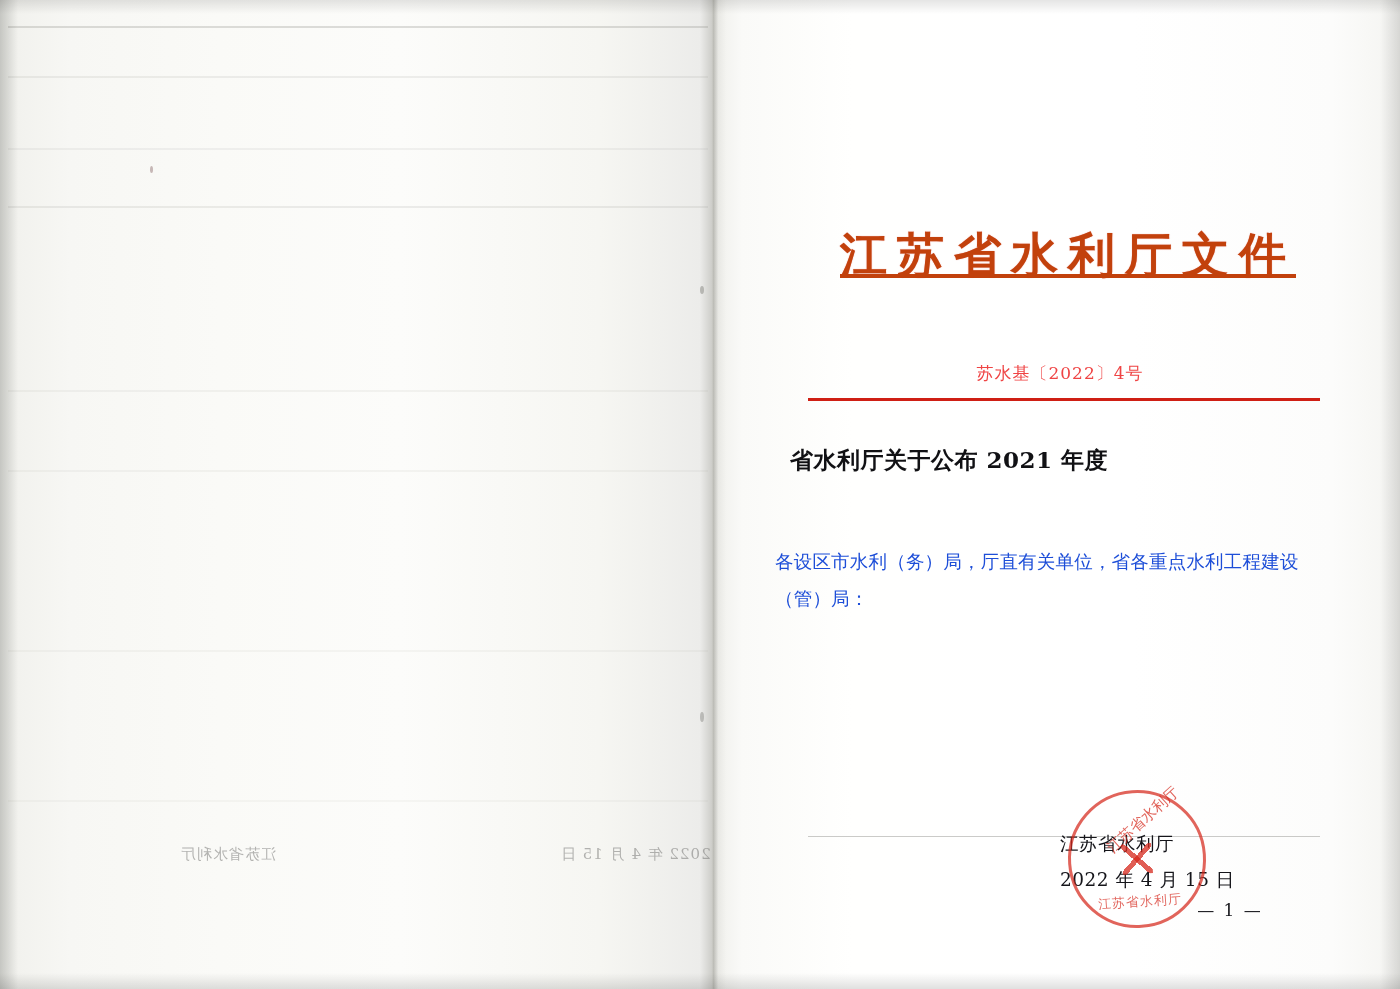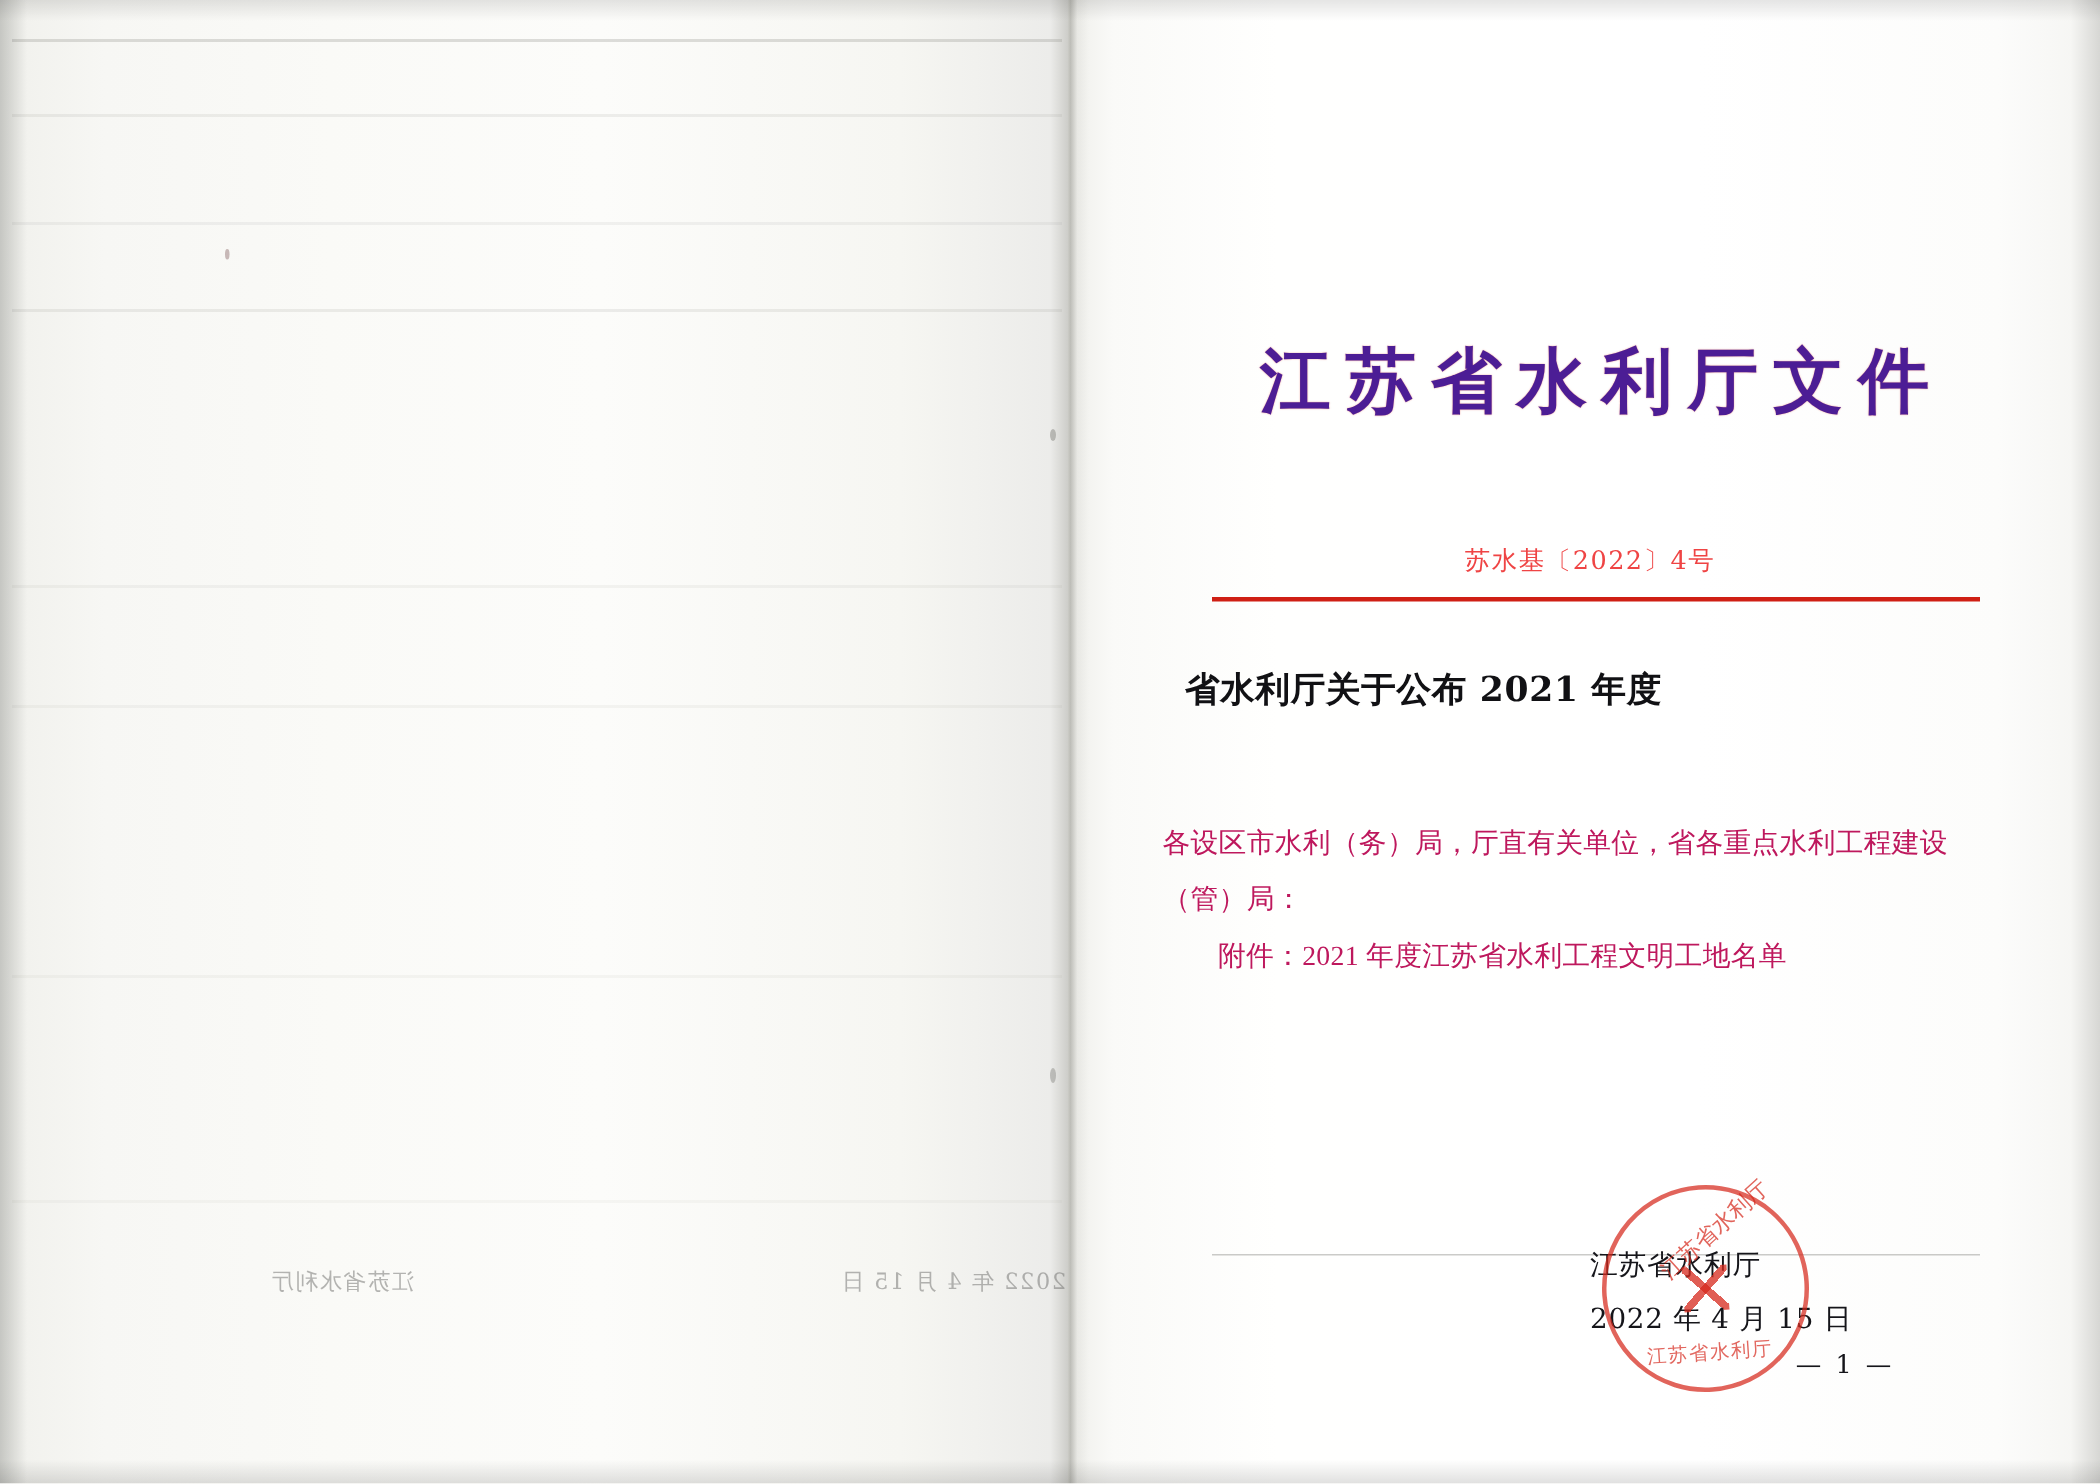--- a/index.html
+++ b/index.html
@@ -77,27 +77,28 @@
     top: 0;
     width: 600px;
     height: 989px;
   }
   .doc-title {
     position: absolute;
     left: 48px;
     top: 228px;
     width: 520px;
     text-align: center;
-    color: #4c1d95;
+    color: #c2410c;
     font-family: "DejaVu Serif", "Liberation Serif", serif;
     font-weight: bold;
     font-size: 47px;
     letter-spacing: 10px;
     line-height: 1.15;
     text-shadow: 0 0 1px rgba(207,31,20,0.55);
+    text-decoration: underline;
   }
   .doc-number {
     position: absolute;
     left: 0;
     top: 362px;
     width: 600px;
     text-align: center;
     font-size: 17px;
     color: #ef4444;
     letter-spacing: 1px;
@@ -123,23 +124,23 @@
     letter-spacing: 0.5px;
     font-family: "DejaVu Serif", "Liberation Serif", serif;
   }
   .doc-body {
     position: absolute;
     left: 15px;
     top: 545px;
     width: 560px;
     font-size: 18.5px;
     line-height: 2.02;
-    color: #be185d;
+    color: #1d4ed8;
     letter-spacing: 0.2px;
-    font-family: Liberation Serif, serif;
+    font-family: Liberation Mono, monospace;
   }
   .doc-body p {
     margin: 0;
   }
   .indent2 { text-indent: 2em; }
   .signature {
     position: absolute;
     left: 300px;
     top: 826px;
     width: 260px;
@@ -259,21 +260,20 @@
     <div class="doc-number">苏水基〔2022〕4号</div>
 
     <div class="red-rule"></div>
 
     <div class="doc-heading">
       <div>省水利厅关于公布 2021 年度</div>
     </div>
 
     <div class="doc-body">
       <p>各设区市水利（务）局，厅直有关单位，省各重点水利工程建设（管）局：</p>
-      <p class="indent2">附件：2021 年度江苏省水利工程文明工地名单</p>
     </div>
 
     <div class="faint-rule"></div>
 
     <div class="signature">
       <div>江苏省水利厅</div>
       <div>2022 年 4 月 15 日</div>
     </div>
 
     <div class="page-number">— 1 —</div>

